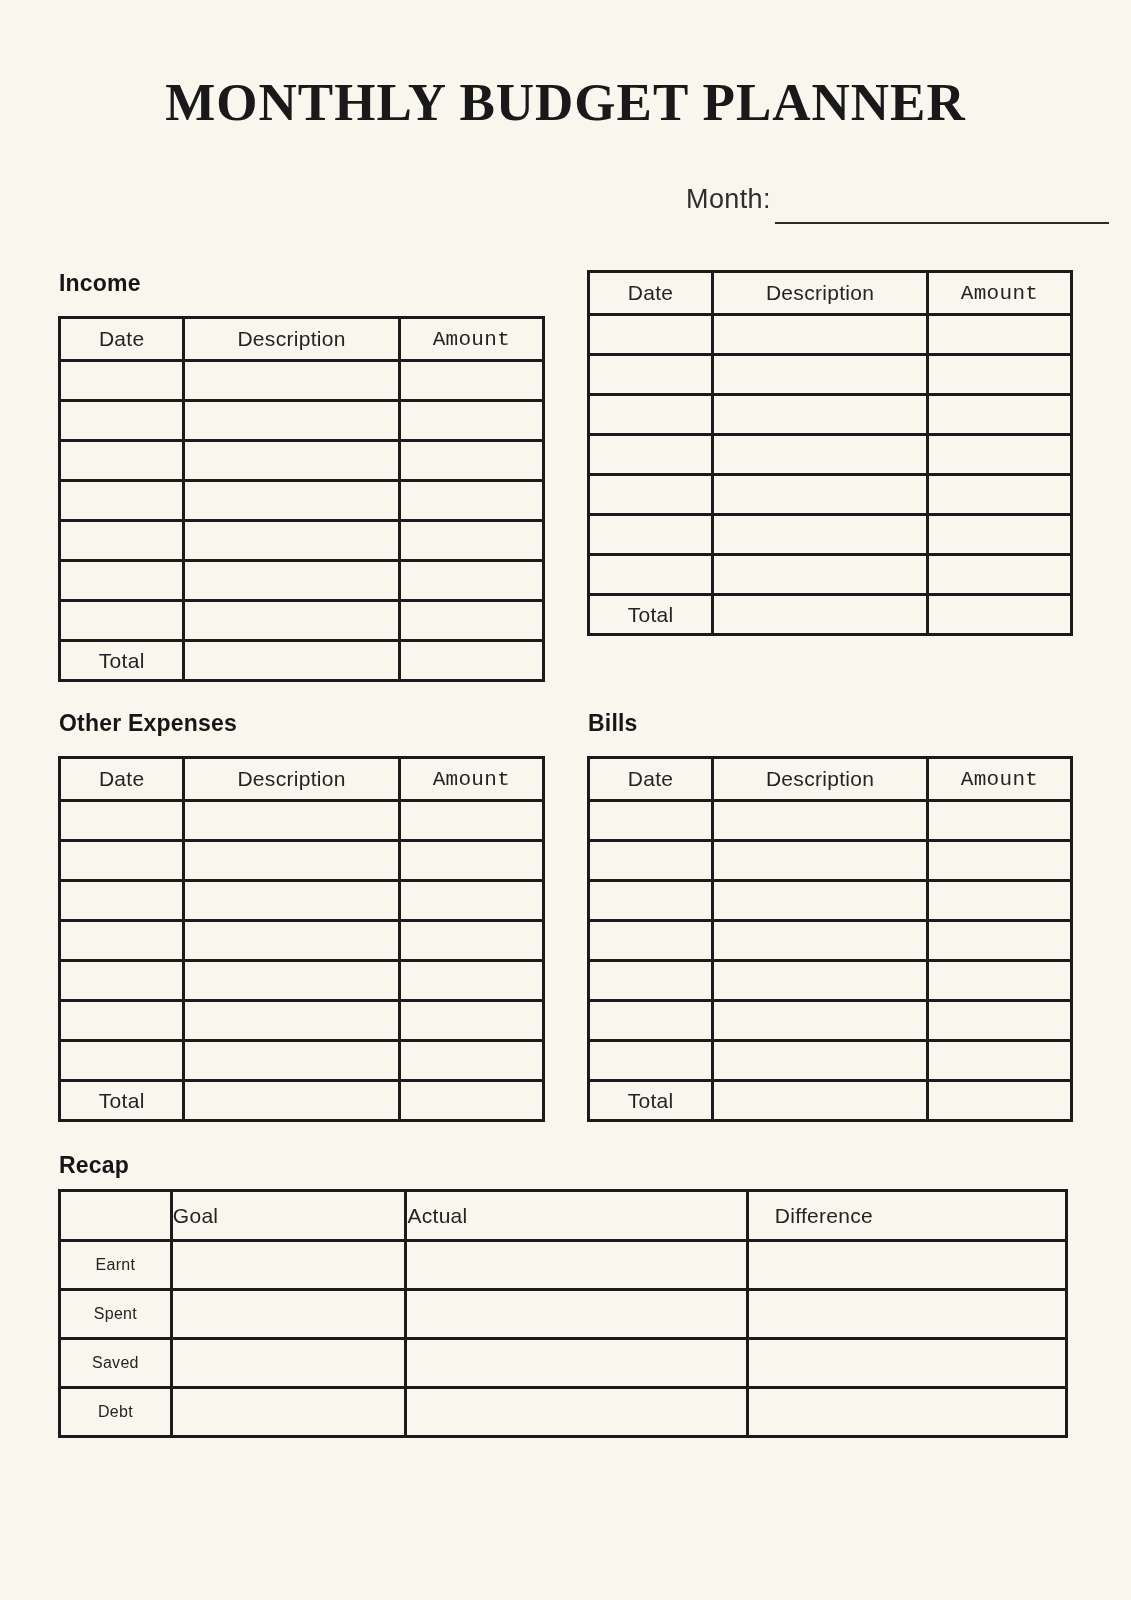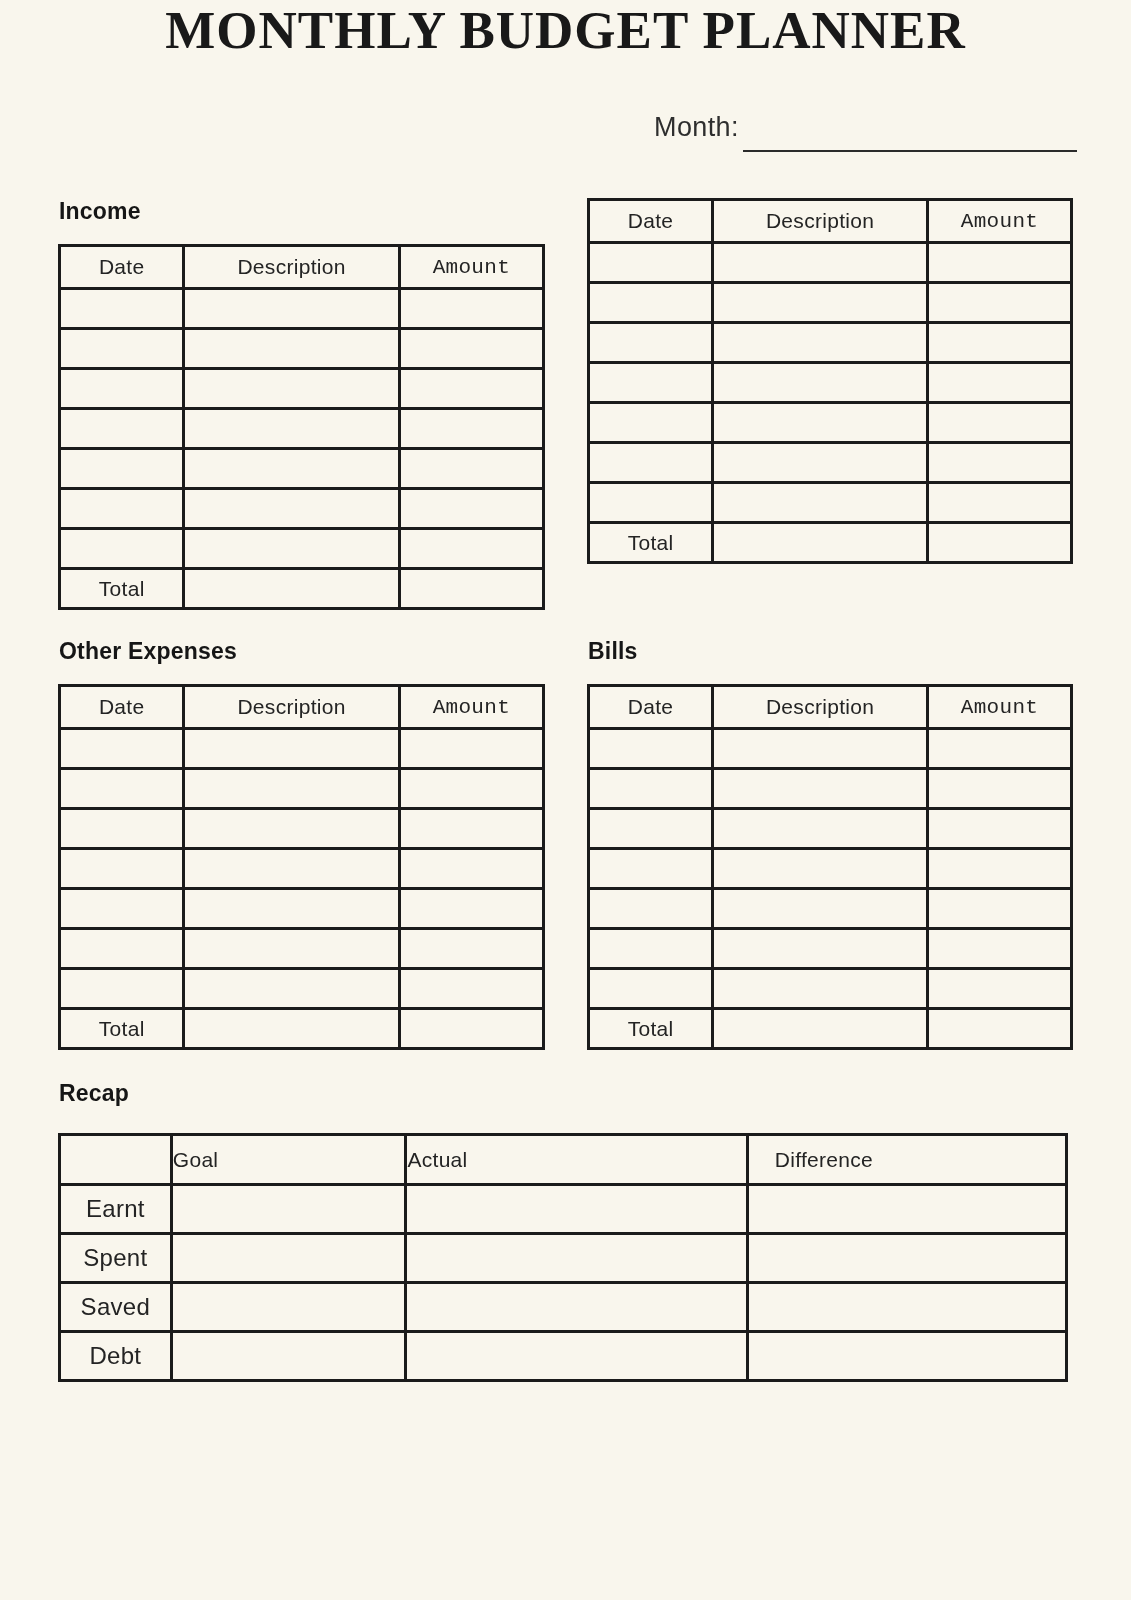--- a/index.html
+++ b/index.html
@@ -14,20 +14,21 @@
   }
   .page {
     width: 1131px;
     height: 1600px;
     padding: 0 58px;
   }
 
   
   .title {
     margin: 0;
+    padding-top: 72px;
     text-align: center;
     font-family: "Liberation Serif", "DejaVu Serif", serif;
     font-weight: 700;
     font-size: 53px;
     letter-spacing: 1px;
     color: #191919;
   }
 
   
   .fields {
@@ -48,21 +49,21 @@
     margin-bottom: 9px;
     white-space: nowrap;
   }
   .field-line {
     flex: 1;
     border-bottom: 2px solid #2b2b2b;
     height: 1px;
     margin-left: 4px;
   }
   .field-goal { left: 0; width: 488px; }
-  .field-month { left: 596px; width: 423px; }
+  .field-month { left: 628px; width: 423px; }
 
   
   .grid {
     display: grid;
     grid-template-columns: 487px 486px;
     column-gap: 42px;
     row-gap: 28px;
     margin-top: 46px;
   }
   h2.section-heading {
@@ -97,21 +98,21 @@
   table.ledger td { height: 40px; }
   table.ledger td.total-label {
     text-align: center;
     font-size: 21px;
     letter-spacing: 0.3px;
     color: #242424;
   }
 
   
   .recap { margin-top: 30px; }
-  .recap h2.section-heading { margin-bottom: 26px; }
+  .recap h2.section-heading { margin-bottom: 10px; }
   table.recap-table {
     width: 1010px;
     border-collapse: collapse;
     table-layout: fixed;
   }
   table.recap-table th, table.recap-table td {
     border: 3px solid #1b1b1b;
     padding: 0;
   }
   table.recap-table th:nth-child(1) { width: 11.1%; }
@@ -122,21 +123,21 @@
     height: 50px;
     font-weight: 400;
     font-size: 21px;
     letter-spacing: 0.3px;
     color: #242424;
     text-align: left;
   }
   table.recap-table td { height: 49px; }
   table.recap-table td.row-label {
     text-align: center;
-    font-size: 24px;
+    font-size: 16px;
     letter-spacing: 0.3px;
     color: #242424;
   }
 </style>
 </head>
 <body>
 
 <div class="page">
 
   <h1 class="title">MONTHLY BUDGET PLANNER</h1>

